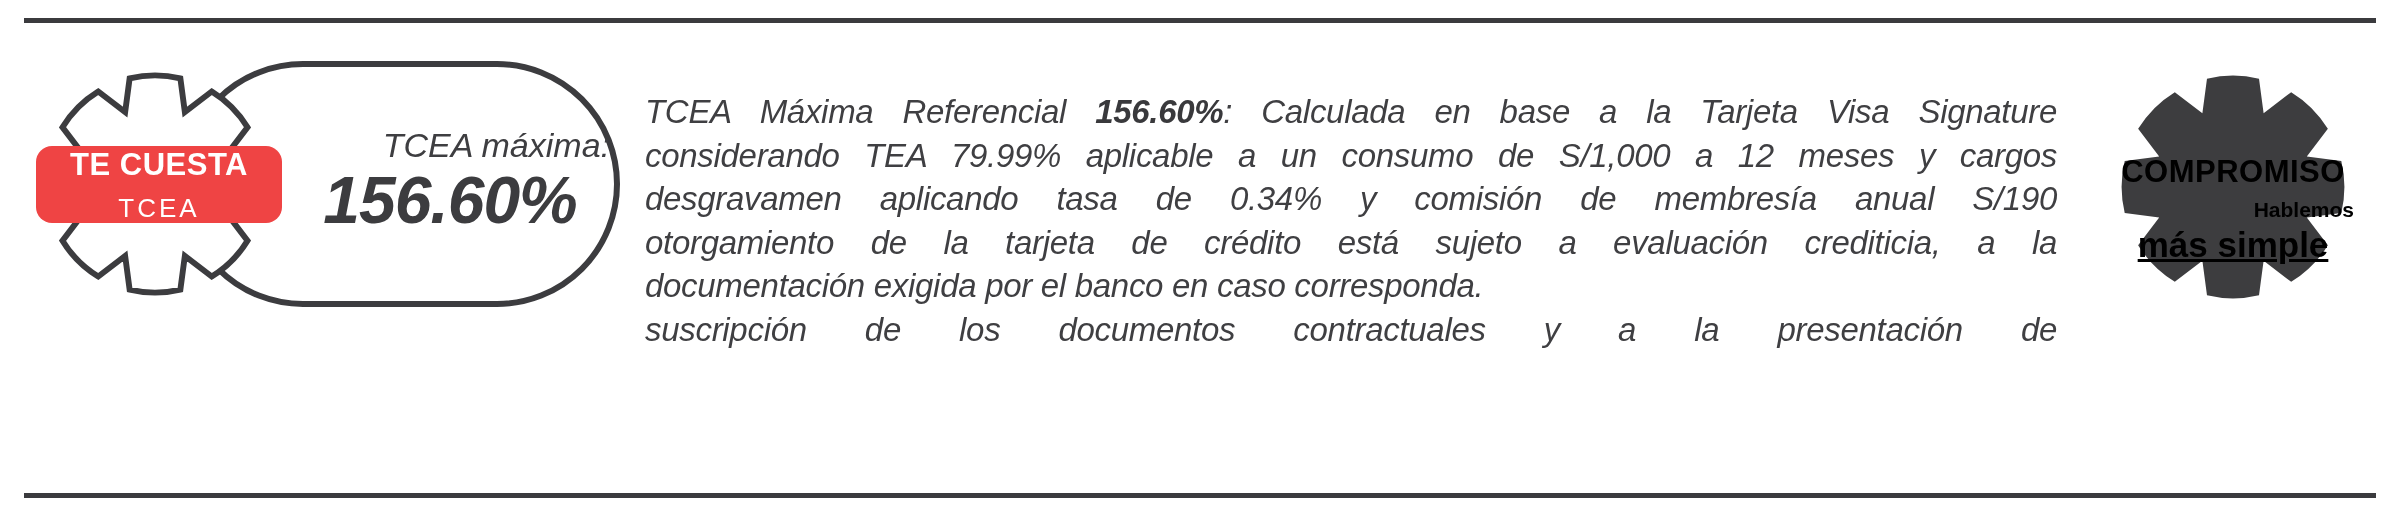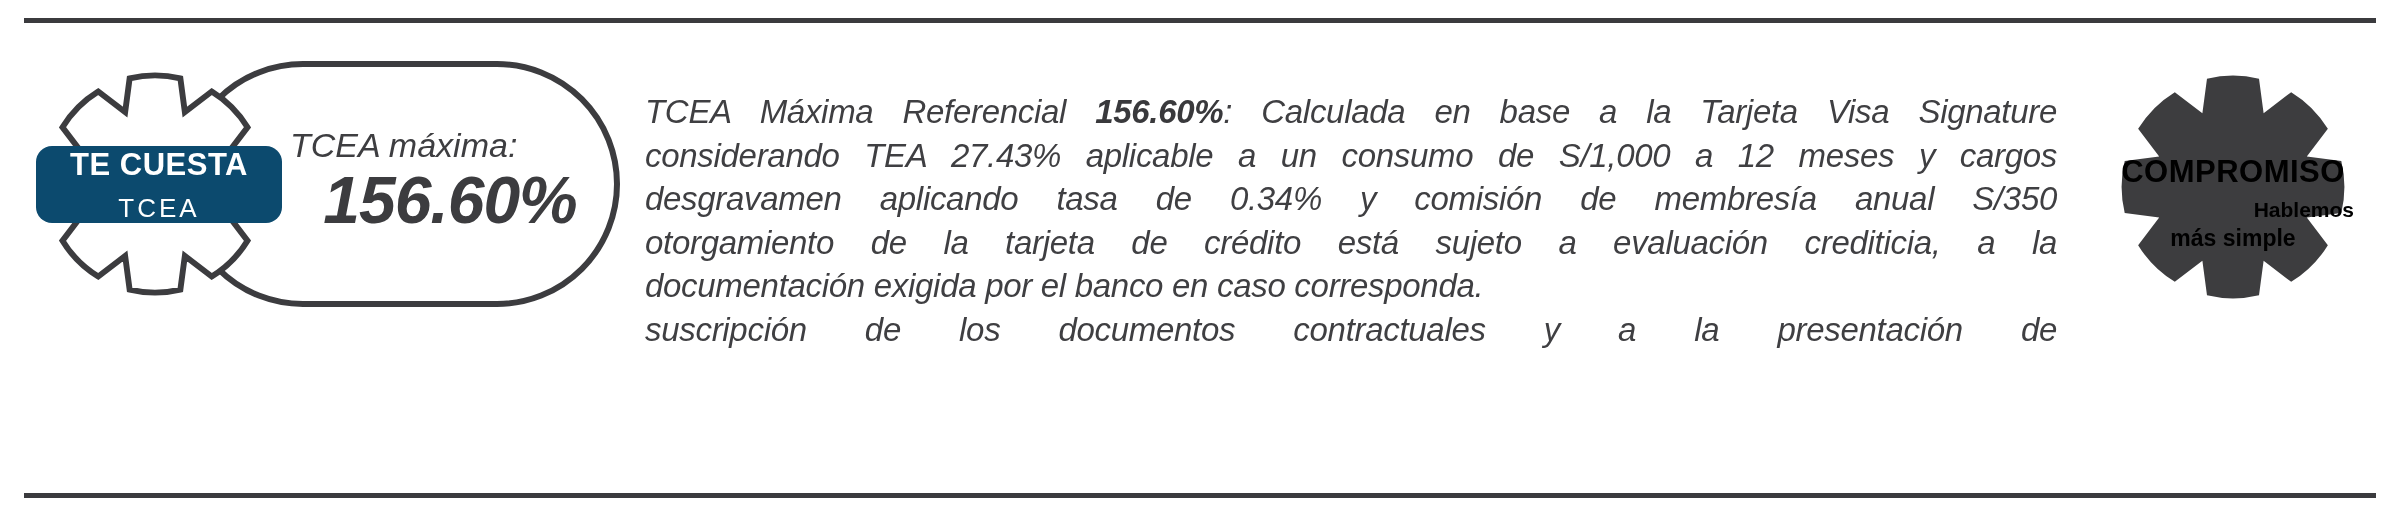--- a/index.html
+++ b/index.html
@@ -12,28 +12,28 @@
   .rule-bottom{top:493px;}
 
   
   .pill{
     position:absolute;left:180px;top:61px;width:440px;height:246px;
     border:6px solid #3c3c3f;border-radius:123px;box-sizing:border-box;background:#ffffff;z-index:1;
   }
   .gear-left{position:absolute;left:37px;top:66px;width:236px;height:236px;z-index:2;}
   .gear-right{position:absolute;left:0;top:0;width:242px;height:242px;}
   .band{
-    position:absolute;left:36px;top:146px;width:246px;height:77px;background:#0c4a6e;
+    position:absolute;left:36px;top:146px;width:246px;height:77px;background:#ef4444;
     border-radius:16px;z-index:3;display:flex;flex-direction:column;align-items:center;justify-content:center;
     color:#ffffff;text-align:center;
   }
   .band-line1{font-size:31px;font-weight:bold;letter-spacing:.5px;line-height:34px;}
   .band-line2{font-size:26px;font-weight:normal;letter-spacing:3px;line-height:28px;margin-top:12px;}
   .pill-label{
-    position:absolute;left:290px;top:126px;width:320px;text-align:left;z-index:4;
+    position:absolute;left:290px;top:126px;width:320px;text-align:right;z-index:4;
     font-size:34px;font-style:italic;color:#3e3e41;letter-spacing:0;
   }
   .pill-value{
     position:absolute;left:280px;top:162px;width:340px;text-align:center;z-index:4;
     font-size:66px;font-weight:bold;font-style:italic;color:#3c3c3f;letter-spacing:-1px;
   }
 
   
   .disclosure{
     position:absolute;left:645px;top:90px;width:1412px;
@@ -41,21 +41,21 @@
   }
   .dline{width:100%;text-align:justify;text-align-last:justify;white-space:nowrap;}
   .dline.last{text-align-last:left;}
   .dline strong{font-weight:bold;color:#39393c;}
 
   
   .badge-right{position:absolute;left:2112px;top:66px;width:242px;height:242px;}
   .badge-right-text{position:absolute;left:0;top:0;width:100%;height:100%;color:#000000;text-align:center;}
   .comp-title{position:absolute;top:88px;width:100%;font-size:31px;font-weight:bold;letter-spacing:.5px;}
   .comp-sub1{position:absolute;top:132px;width:100%;font-size:21px;font-weight:bold;text-align:right;}
-  .comp-sub2{position:absolute;top:159px;width:100%;font-size:23px;font-weight:bold;}
+  .comp-sub2{position:absolute;top:159px;width:100%;font-size:35px;font-weight:bold;text-decoration:underline;}
 </style>
 </head>
 <body>
 
 <div class="stage">
 
   <div class="rule rule-top"></div>
   <div class="rule rule-bottom"></div>
 
   <div class="pill"></div>
@@ -67,22 +67,22 @@
   <div class="band">
     <div class="band-line1">TE CUESTA</div>
     <div class="band-line2">TCEA</div>
   </div>
 
   <div class="pill-label">TCEA máxima:</div>
   <div class="pill-value">156.60%</div>
 
   <div class="disclosure">
     <div class="dline"><span>TCEA Máxima Referencial </span><strong>156.60%</strong><span>: Calculada en base a la Tarjeta Visa Signature</span></div>
-    <div class="dline">considerando TEA 27.43% aplicable a un consumo de S/1,000 a 12 meses y cargos</div>
-    <div class="dline">desgravamen aplicando tasa de 0.34% y comisión de membresía anual S/350</div>
+    <div class="dline">considerando TEA 79.99% aplicable a un consumo de S/1,000 a 12 meses y cargos</div>
+    <div class="dline">desgravamen aplicando tasa de 0.34% y comisión de membresía anual S/190</div>
     <div class="dline">otorgamiento de la tarjeta de crédito está sujeto a evaluación crediticia, a la</div>
     <div class="dline last">documentación exigida por el banco en caso corresponda.</div>
     <div class="dline">suscripción de los documentos contractuales y a la presentación de</div>
   </div>
 
   <div class="badge-right">
     <svg class="gear-right" viewBox="0 0 200 200" aria-hidden="true">
       <path d="M 189.5 78.5 L 161 74.7 L 178.4 51.9 A 92 92 0 0 0 148.1 21.6 L 125.3 39 L 121.5 10.5 A 92 92 0 0 0 78.5 10.5 L 74.7 39 L 51.9 21.6 A 92 92 0 0 0 21.6 51.9 L 39 74.7 L 10.5 78.5 A 92 92 0 0 0 10.5 121.5 L 39 125.3 L 21.6 148.1 A 92 92 0 0 0 51.9 178.4 L 74.7 161 L 78.5 189.5 A 92 92 0 0 0 121.5 189.5 L 125.3 161 L 148.1 178.4 A 92 92 0 0 0 178.4 148.1 L 161 125.3 L 189.5 121.5 A 92 92 0 0 0 189.5 78.5 Z" fill="#3d3d3f"></path>
     </svg>
     <div class="badge-right-text">

